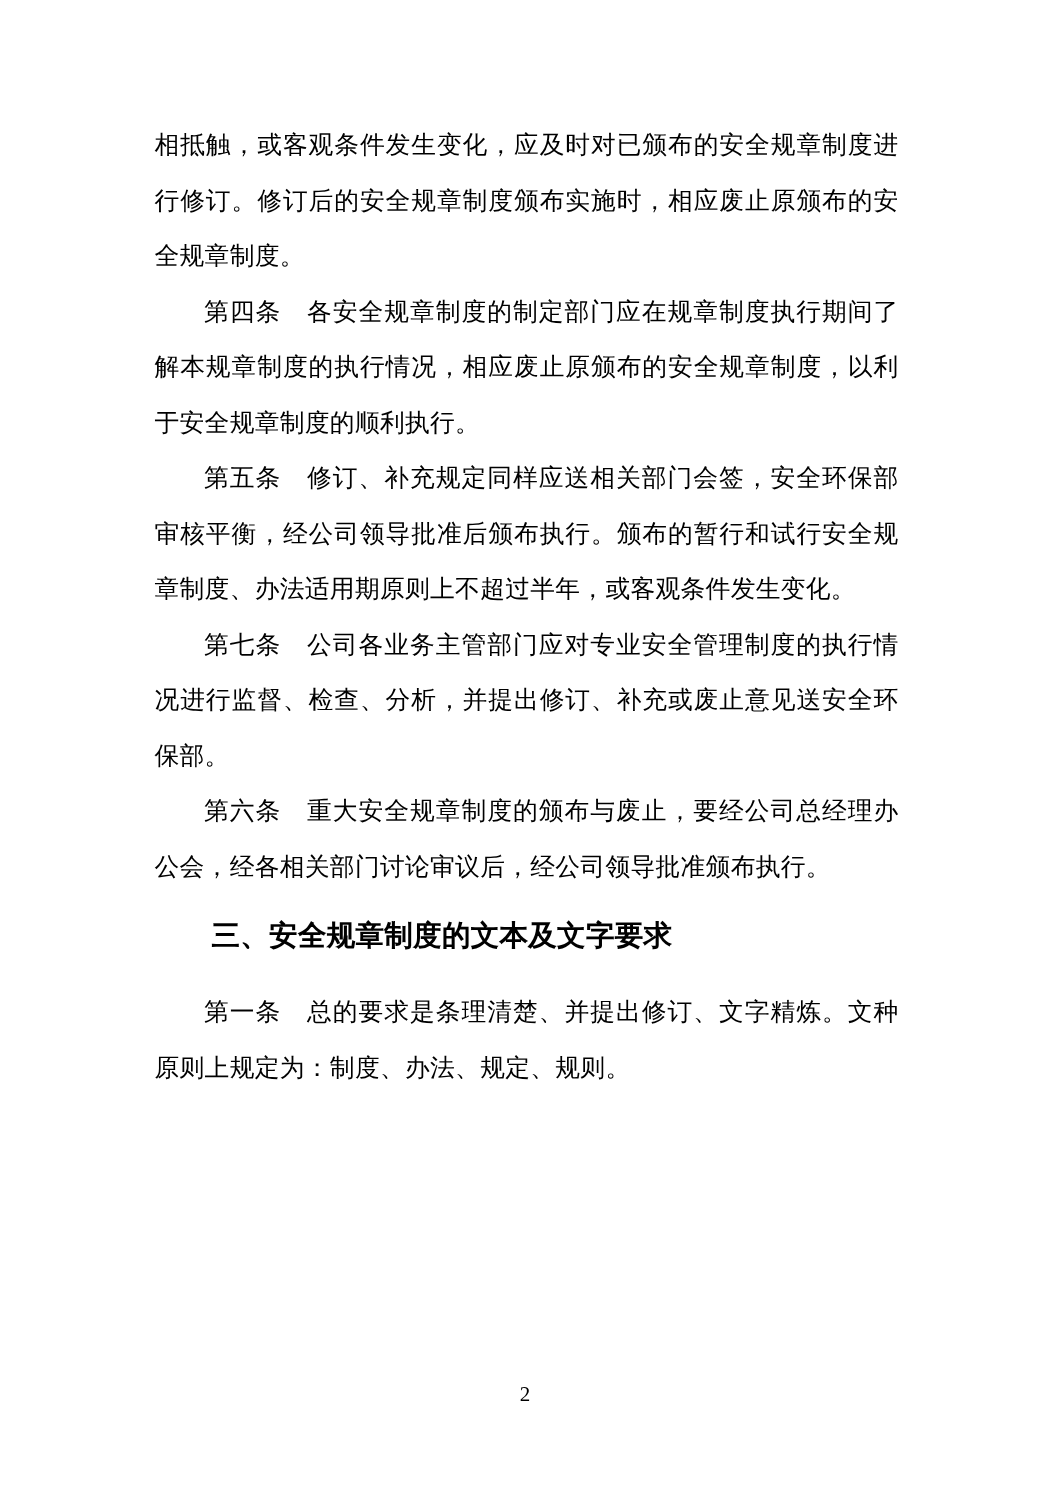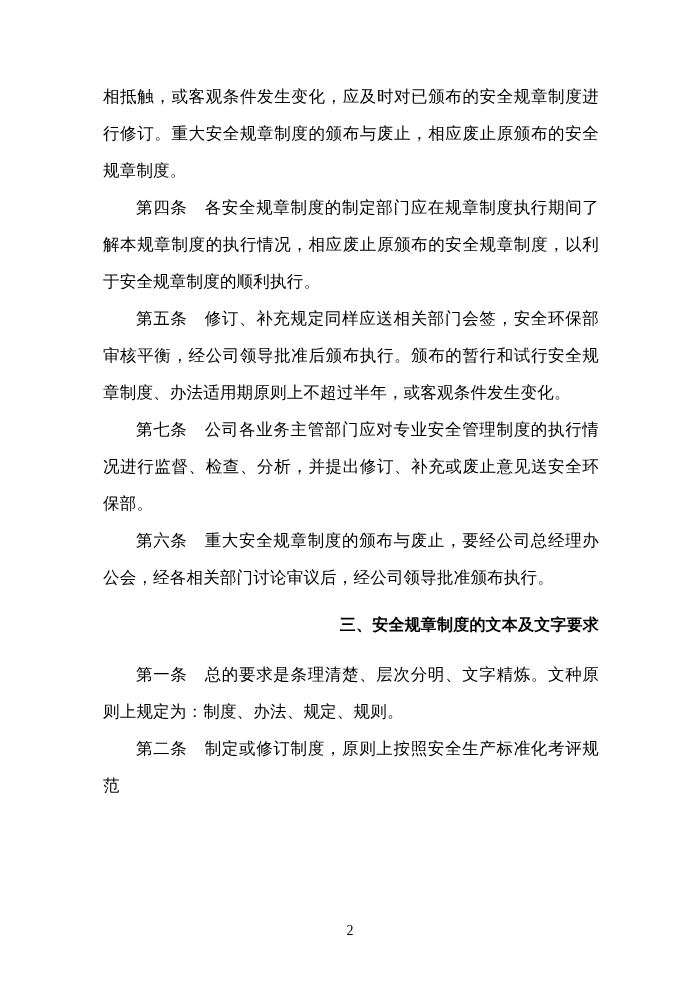--- a/index.html
+++ b/index.html
@@ -27,45 +27,44 @@
   }
   .para {
     text-indent: 2em;
   }
   .para.no-indent {
     text-indent: 0;
   }
   .section-heading {
     font-family: "Liberation Sans", "DejaVu Sans", sans-serif;
     font-weight: bold;
-    font-size: 16px;
+    font-size: 19px;
     line-height: 37px;
     text-indent: 2em;
     margin-top: 10px;
     margin-bottom: 13px;
-    text-align: right;
+    text-align: left;
   }
   .footer {
     position: absolute;
     left: 0;
     bottom: 50px;
     width: 100%;
     text-align: center;
     font-size: 14px;
     line-height: 18px;
   }
 </style>
 </head>
 <body>
 
 <div class="page">
   <div class="content">
-    <p class="para no-indent">相抵触，或客观条件发生变化，应及时对已颁布的安全规章制度进行修订。重大安全规章制度的颁布与废止，相应废止原颁布的安全规章制度。</p>
+    <p class="para no-indent">相抵触，或客观条件发生变化，应及时对已颁布的安全规章制度进行修订。修订后的安全规章制度颁布实施时，相应废止原颁布的安全规章制度。</p>
     <p class="para">第四条　各安全规章制度的制定部门应在规章制度执行期间了解本规章制度的执行情况，相应废止原颁布的安全规章制度，以利于安全规章制度的顺利执行。</p>
     <p class="para">第五条　修订、补充规定同样应送相关部门会签，安全环保部审核平衡，经公司领导批准后颁布执行。颁布的暂行和试行安全规章制度、办法适用期原则上不超过半年，或客观条件发生变化。</p>
     <p class="para">第七条　公司各业务主管部门应对专业安全管理制度的执行情况进行监督、检查、分析，并提出修订、补充或废止意见送安全环保部。</p>
     <p class="para">第六条　重大安全规章制度的颁布与废止，要经公司总经理办公会，经各相关部门讨论审议后，经公司领导批准颁布执行。</p>
     <h2 class="section-heading">三、安全规章制度的文本及文字要求</h2>
-    <p class="para">第一条　总的要求是条理清楚、层次分明、文字精炼。文种原则上规定为：制度、办法、规定、规则。</p>
-    <p class="para">第二条　制定或修订制度，原则上按照安全生产标准化考评规范</p>
+    <p class="para">第一条　总的要求是条理清楚、并提出修订、文字精炼。文种原则上规定为：制度、办法、规定、规则。</p>
   </div>
   <div class="footer">2</div>
 </div>
 
 </body></html>

